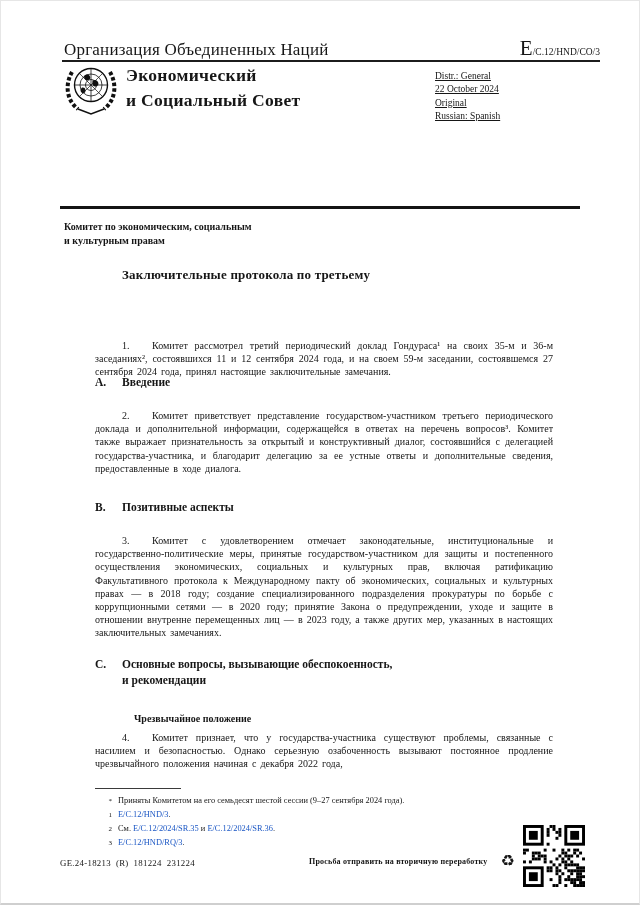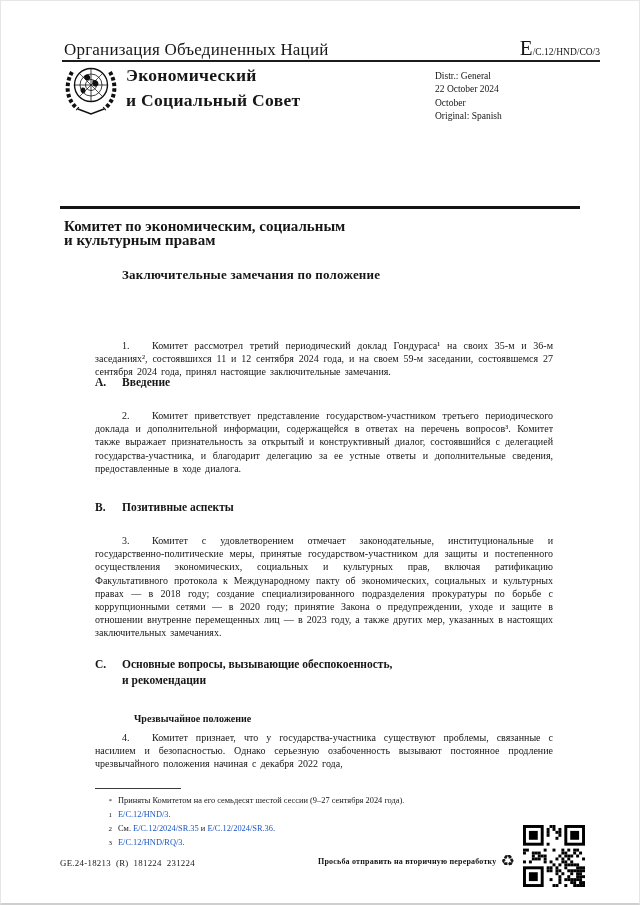--- a/index.html
+++ b/index.html
@@ -11,46 +11,46 @@
   .page-edge { position:absolute; inset:0; border:1px solid #e6e6e6; border-bottom:2px solid #cfcfcf; pointer-events:none; }
 
   
   .org-name { position:absolute; left:64px; top:40px; font-size:17px; letter-spacing:0.2px; }
   .doc-symbol { position:absolute; right:40px; top:36px; white-space:nowrap; }
   .doc-symbol .big-e { font-size:21px; }
   .doc-symbol .rest { font-size:9.5px; }
   .rule-thin { position:absolute; left:62px; right:40px; top:60px; height:2px; background:#1c1c1c; }
   .emblem { position:absolute; left:62px; top:64px; }
   .council-title { position:absolute; left:126px; top:63px; font-size:17.5px; font-weight:bold; line-height:25px; letter-spacing:0.3px; }
-  .distr-block { position:absolute; left:435px; top:70px; font-size:9.5px; line-height:13.3px; }
+  .distr-block { position:absolute; left:435px; top:70px; font-size:9.5px; line-height:13.3px;text-decoration:underline; }
   .rule-thick { position:absolute; left:60px; top:206px; width:520px; height:3px; background:#141414; }
 
   
-  .committee { position:absolute; left:64px; top:220px; font-size:15px; font-weight:bold; line-height:13.5px; }
+  .committee { position:absolute; left:64px; top:220px; font-size:10px; font-weight:bold; line-height:13.5px; }
   .doc-title { position:absolute; left:122px; top:266px; width:440px; font-size:13px; font-weight:bold; line-height:17.5px; letter-spacing:0.2px; }
   .par { position:absolute; left:95px; width:458px; font-size:10px; line-height:13.2px;
          text-align:justify; word-spacing:1.6px; text-indent:27px; }
   .par .num { display:inline-block; width:30px; text-indent:0; }
   #par-1 { top:304px;margin-top:35px; } #par-2 { top:399px; } #par-3 { top:524px; } #par-4 { top:721px; }
   .sec-heading { position:absolute; left:95px; font-size:11.5px; font-weight:bold; line-height:15.5px; width:440px; }
   .sec-heading .letter { display:inline-block; width:27px; }
   #sec-a { top:375px; } #sec-b { top:500px; } #sec-c { top:657px; }
   .sec-heading .hang { display:inline-block; vertical-align:top; }
   .subheading { position:absolute; left:134px; top:701px; font-size:10px; font-weight:bold;margin-top:12px; }
 
   
   .fn-rule { position:absolute; left:95px; top:788px; width:86px; height:1px; background:#3a3a3a; }
   .footnotes { position:absolute; left:95px; top:794px; width:470px; font-size:8.4px; line-height:13px; }
   .footnote { display:flex; }
   .footnote .marker { width:17px; text-align:right; margin-right:6px; font-size:7px; padding-top:1px; flex:none; }
   .link { color:#1a56c4;font-family:Liberation Serif, serif; }
 
   
   .footer-ge { position:absolute; left:60px; top:858px; font-size:8.8px; letter-spacing:0.3px; white-space:pre; }
-  .footer-recycle { position:absolute; right:125px; top:853px; display:flex; align-items:center; gap:4px;
+  .footer-recycle { position:absolute; right:125px; top:853px; display:flex; align-items:center; gap:13px;
                     font-size:8px; font-weight:bold; letter-spacing:0.2px; }
   .recycle-glyph { font-family:"DejaVu Sans",sans-serif; font-size:16px; font-weight:normal; line-height:1; }
   .qr { position:absolute; left:523px; top:825px; width:62px; height:62px; }
 </style>
 </head>
 <body>
 
 <div class="page-edge"></div>
 
 <div class="org-name">Организация Объединенных Наций</div>
@@ -76,33 +76,33 @@
 </div>
 
 <div class="council-title">
   <span>Экономический</span><br>
   <span>и Социальный Совет</span>
 </div>
 
 <div class="distr-block">
   <div>Distr.: General</div>
   <div>22 October 2024</div>
-  <div>October</div>
-  <div>Original: Spanish</div>
+  <div>Original</div>
+  <div>Russian: Spanish</div>
 </div>
 
 <div class="rule-thick"></div>
 
 <div class="committee">
   <span>Комитет по экономическим, социальным</span><br>
   <span>и культурным правам</span>
 </div>
 
 <div class="doc-title">
-  <span>Заключительные замечания по положение</span><br>
+  <span>Заключительные протокола по третьему</span><br>
 </div>
 
 <p class="par" id="par-1"><span class="num">1.</span><span>Комитет рассмотрел третий периодический доклад Гондураса¹ на своих 35-м и 36-м заседаниях², состоявшихся 11 и 12 сентября 2024 года, и на своем 59-м заседании, состоявшемся 27 сентября 2024 года, принял настоящие заключительные замечания.</span></p>
 
 <div class="sec-heading" id="sec-a"><span class="letter">A.</span><span>Введение</span></div>
 
 <p class="par" id="par-2"><span class="num">2.</span><span>Комитет приветствует представление государством-участником третьего периодического доклада и дополнительной информации, содержащейся в ответах на перечень вопросов³. Комитет также выражает признательность за открытый и конструктивный диалог, состоявшийся с делегацией государства-участника, и благодарит делегацию за ее устные ответы и дополнительные сведения, предоставленные в ходе диалога.</span></p>
 
 <div class="sec-heading" id="sec-b"><span class="letter">B.</span><span>Позитивные аспекты</span></div>
 

